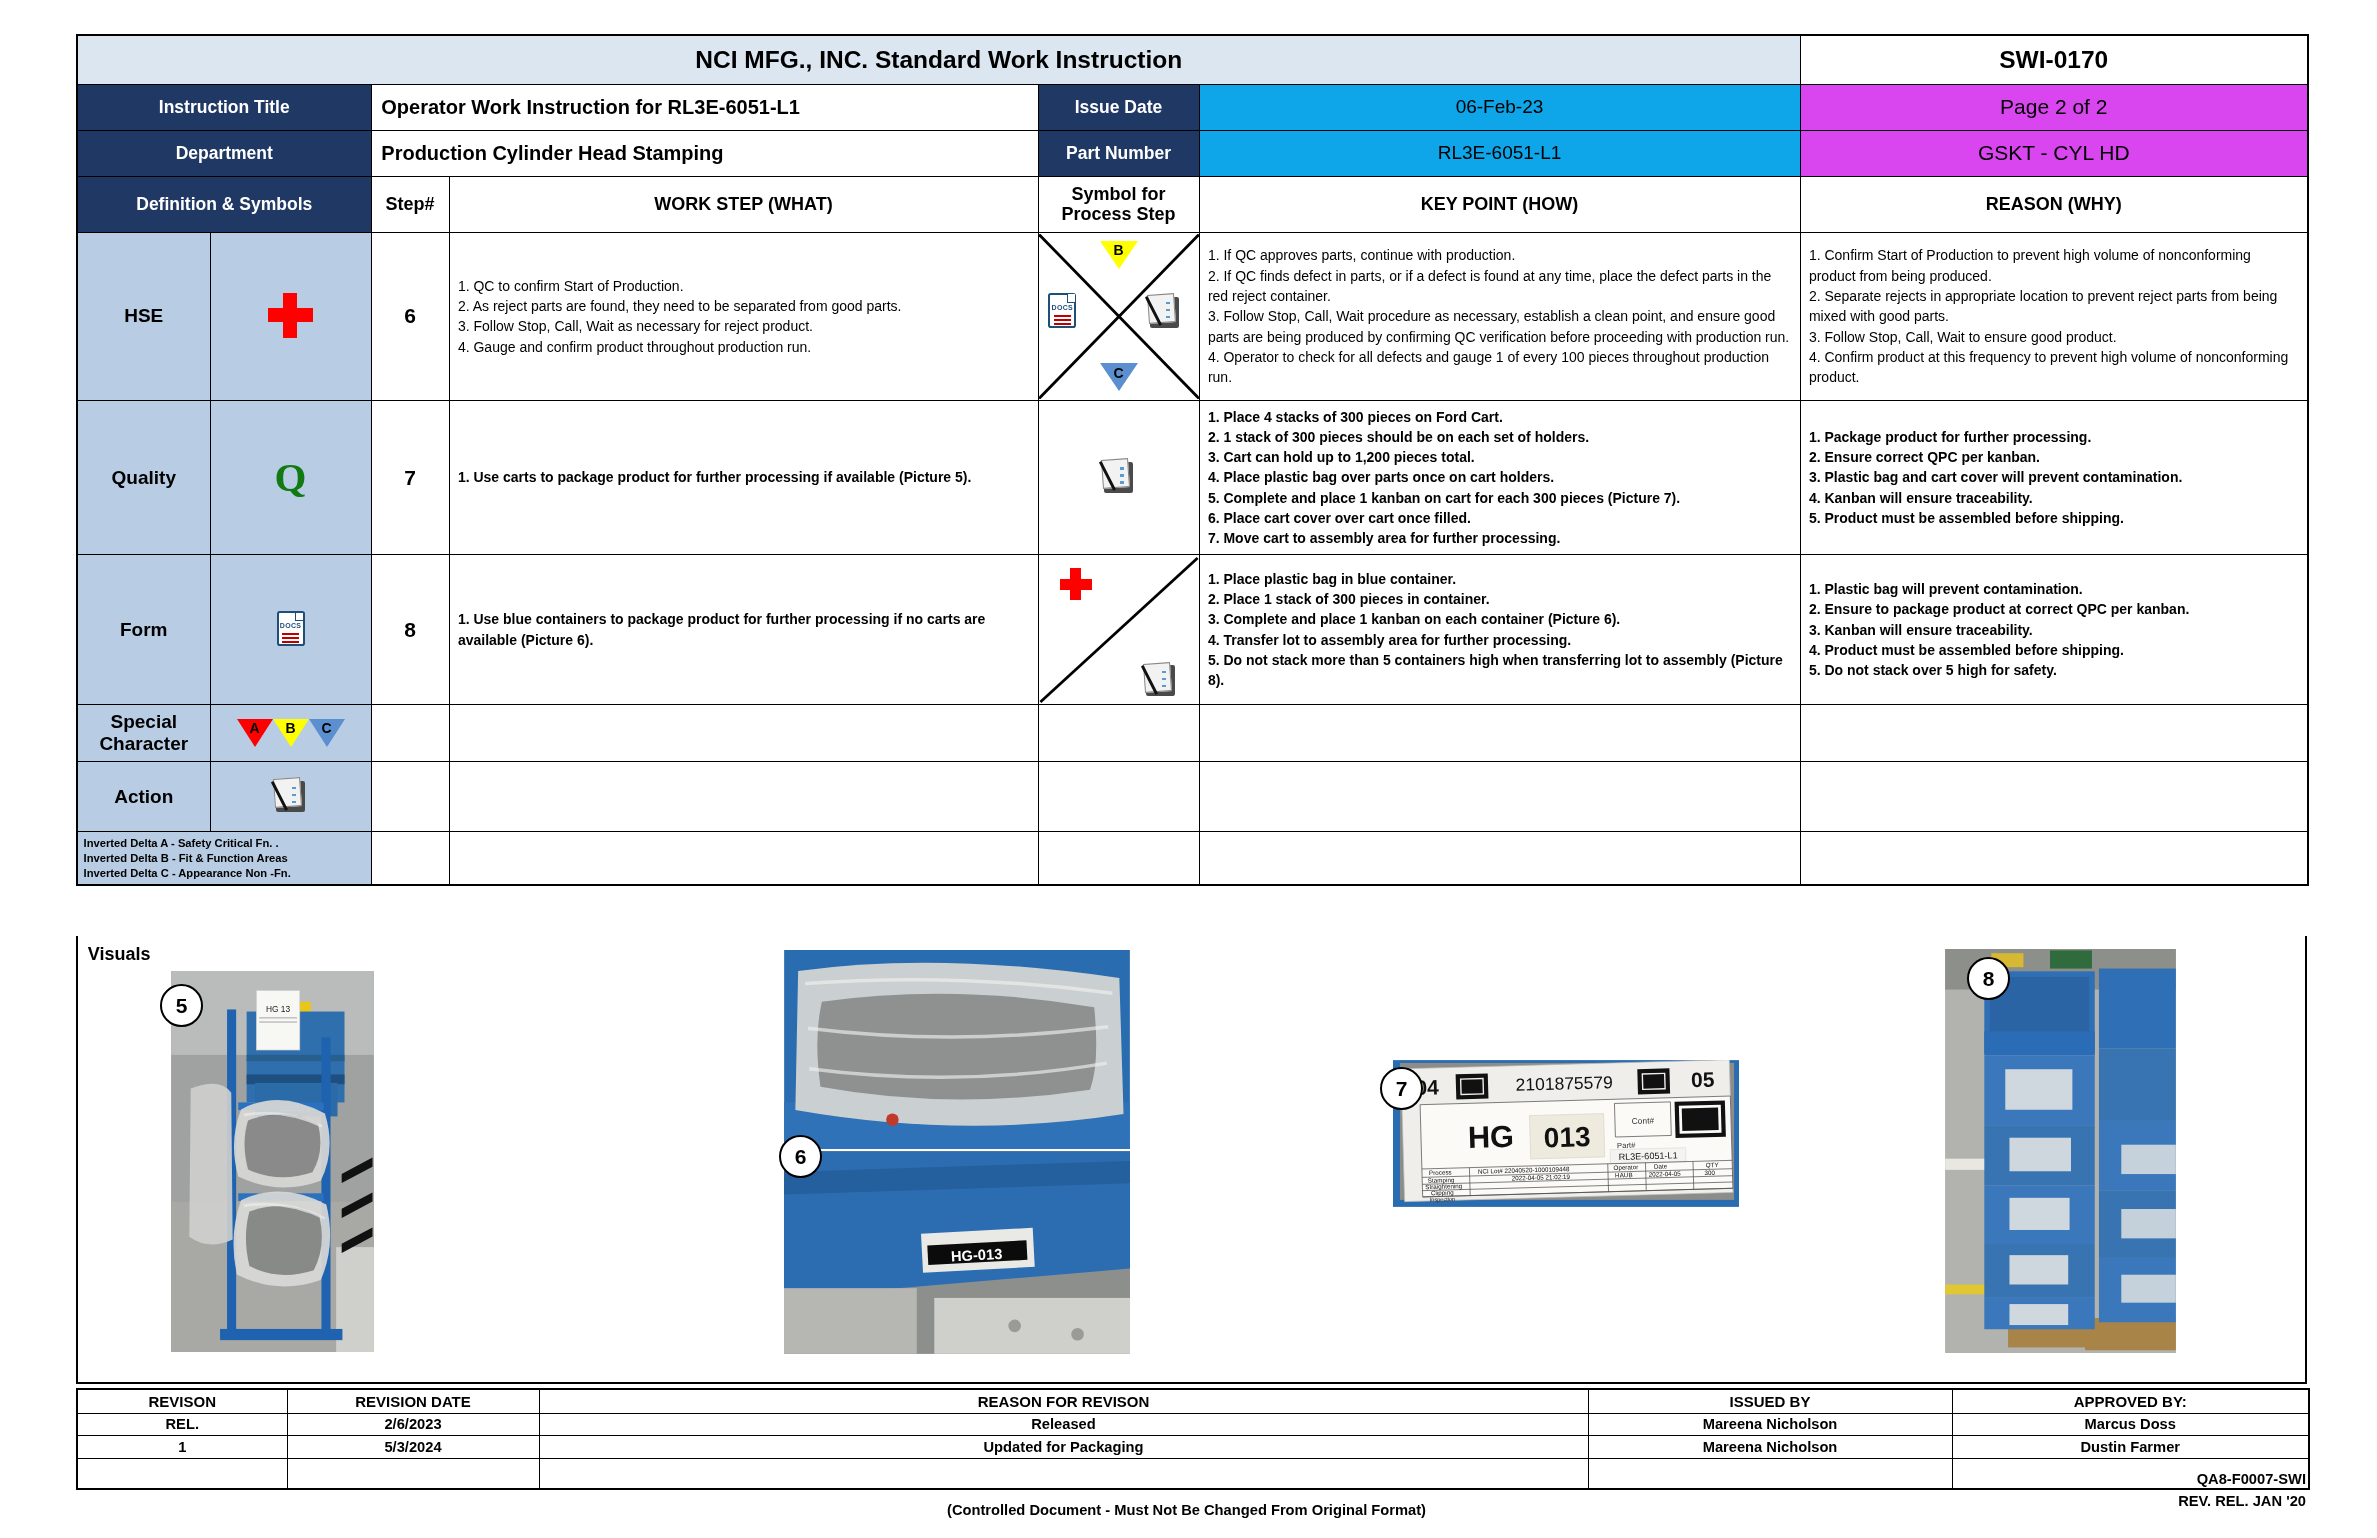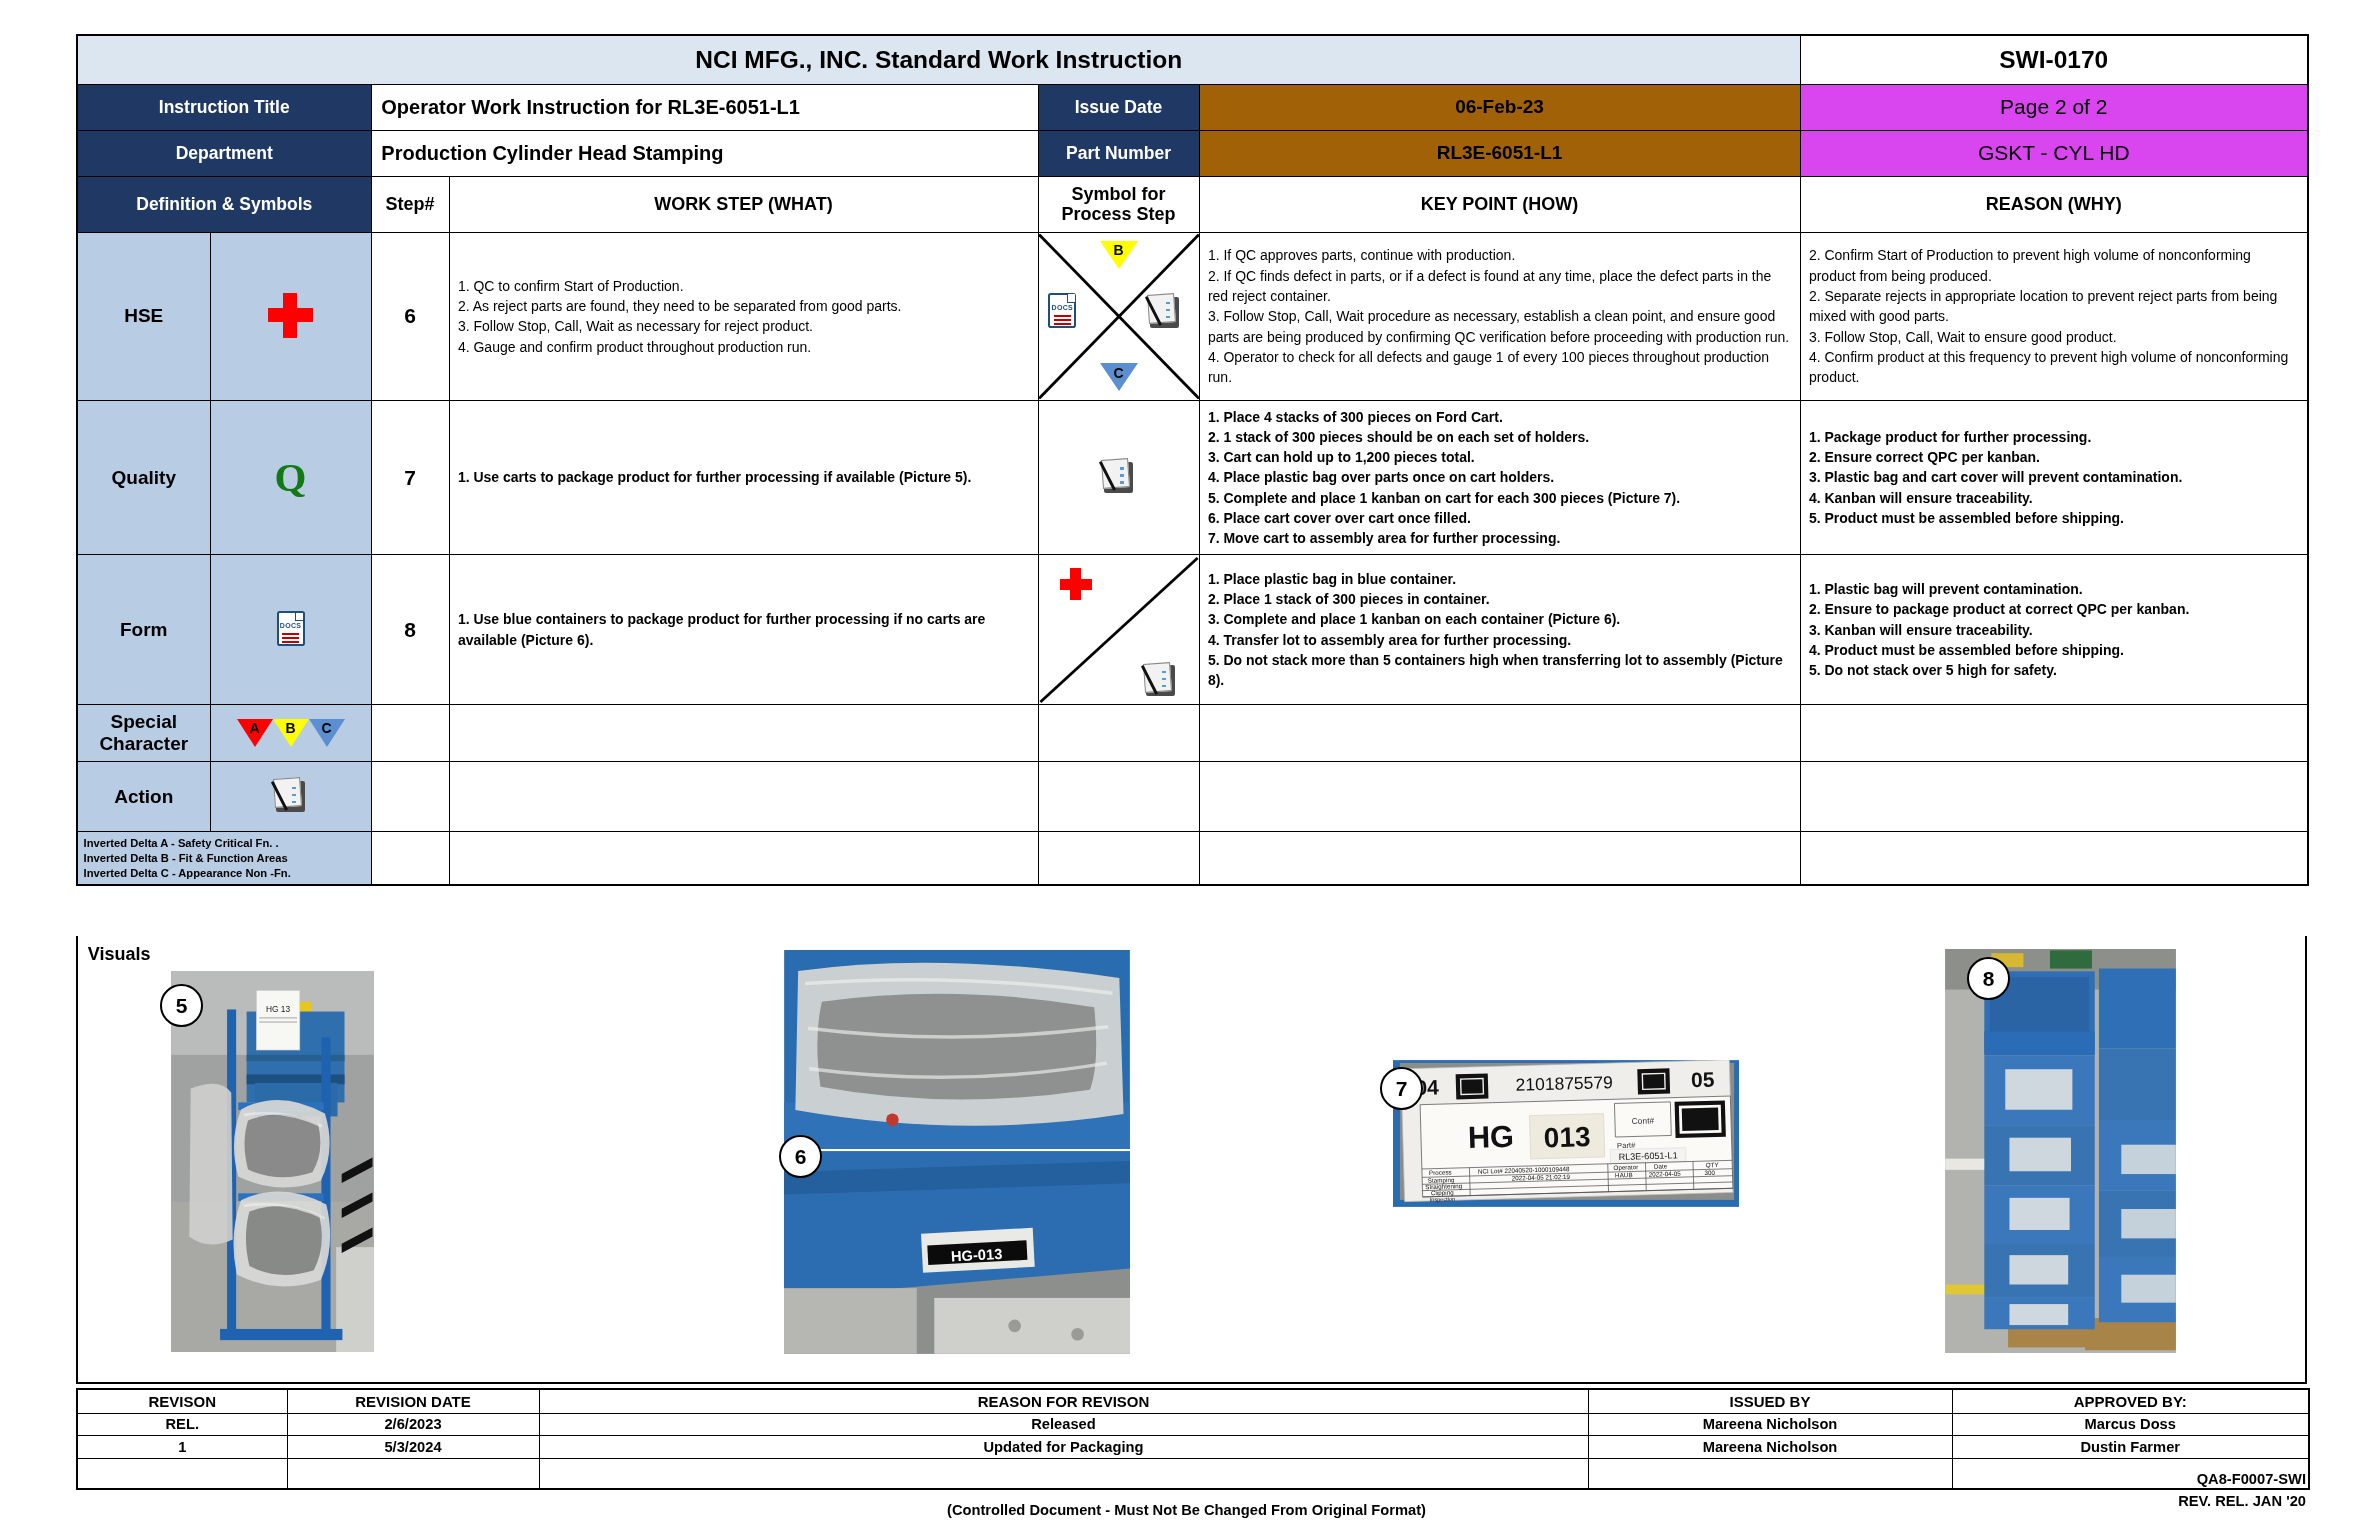--- a/index.html
+++ b/index.html
@@ -19,21 +19,21 @@
     position:absolute; left:76px; top:34px; width:2231px;
     border: 2.8px solid #000;
   }
   .outer td, .outer th { border: 1.4px solid #000; vertical-align: middle; }
 
   .navy { background:#1F3864; color:#fff; font-weight:bold; text-align:center; font-size:17.5px; }
 
   .titlebar { background:#DCE6F1; text-align:center; font-weight:bold; font-size:24.5px; padding:9.8px 0; }
   .swiid { background:#ffffff; text-align:center; font-weight:bold; font-size:24.5px; }
 
-  .valcell { text-align:center; font-weight:bold; font-size:19px; background:#a16207; }
+  .valcell { text-align:center; font-weight:normal; font-size:19px; background:#0ea5e9; }
   .valcell-left { text-align:left; font-weight:bold; font-size:20px; padding-left:9.8px; background:#fff; }
   .valcell-plain { text-align:center; font-size:21px; background:#d946ef; }
 
   .colhdr { background:#fff; text-align:center; font-weight:bold; font-size:18px; padding:7px 2.8px; line-height:1.15; }
 
   .deffirstcol { background:#B8CCE4; text-align:center; font-weight:bold; font-size:19px; }
   .defsymcol  { background:#B8CCE4; text-align:center; }
 
   .bodytext {
     font-size:14px; line-height:1.45; text-align:left;
@@ -201,21 +201,21 @@
           </div>
         </div>
       </td>
       <td class="bodytext">
         <div>1. If QC approves parts, continue with production.</div>
         <div>2. If QC finds defect in parts, or if a defect is found at any time, place the defect parts in the red reject container.</div>
         <div>3. Follow Stop, Call, Wait procedure as necessary, establish a clean point, and ensure good parts are being produced by confirming QC verification before proceeding with production run.</div>
         <div>4. Operator to check for all defects and gauge 1 of every 100 pieces throughout production run.</div>
       </td>
       <td class="bodytext">
-        <div>2. Confirm Start of Production to prevent high volume of nonconforming product from being produced.</div>
+        <div>1. Confirm Start of Production to prevent high volume of nonconforming product from being produced.</div>
         <div>2. Separate rejects in appropriate location to prevent reject parts from being mixed with good parts.</div>
         <div>3. Follow Stop, Call, Wait to ensure good product.</div>
         <div>4. Confirm product at this frequency to prevent high volume of nonconforming product.</div>
       </td>
     </tr>
 
     <tr style="height:154px">
       <td class="deffirstcol">Quality</td>
       <td class="defsymcol">
         <span class="qmark">Q</span>

